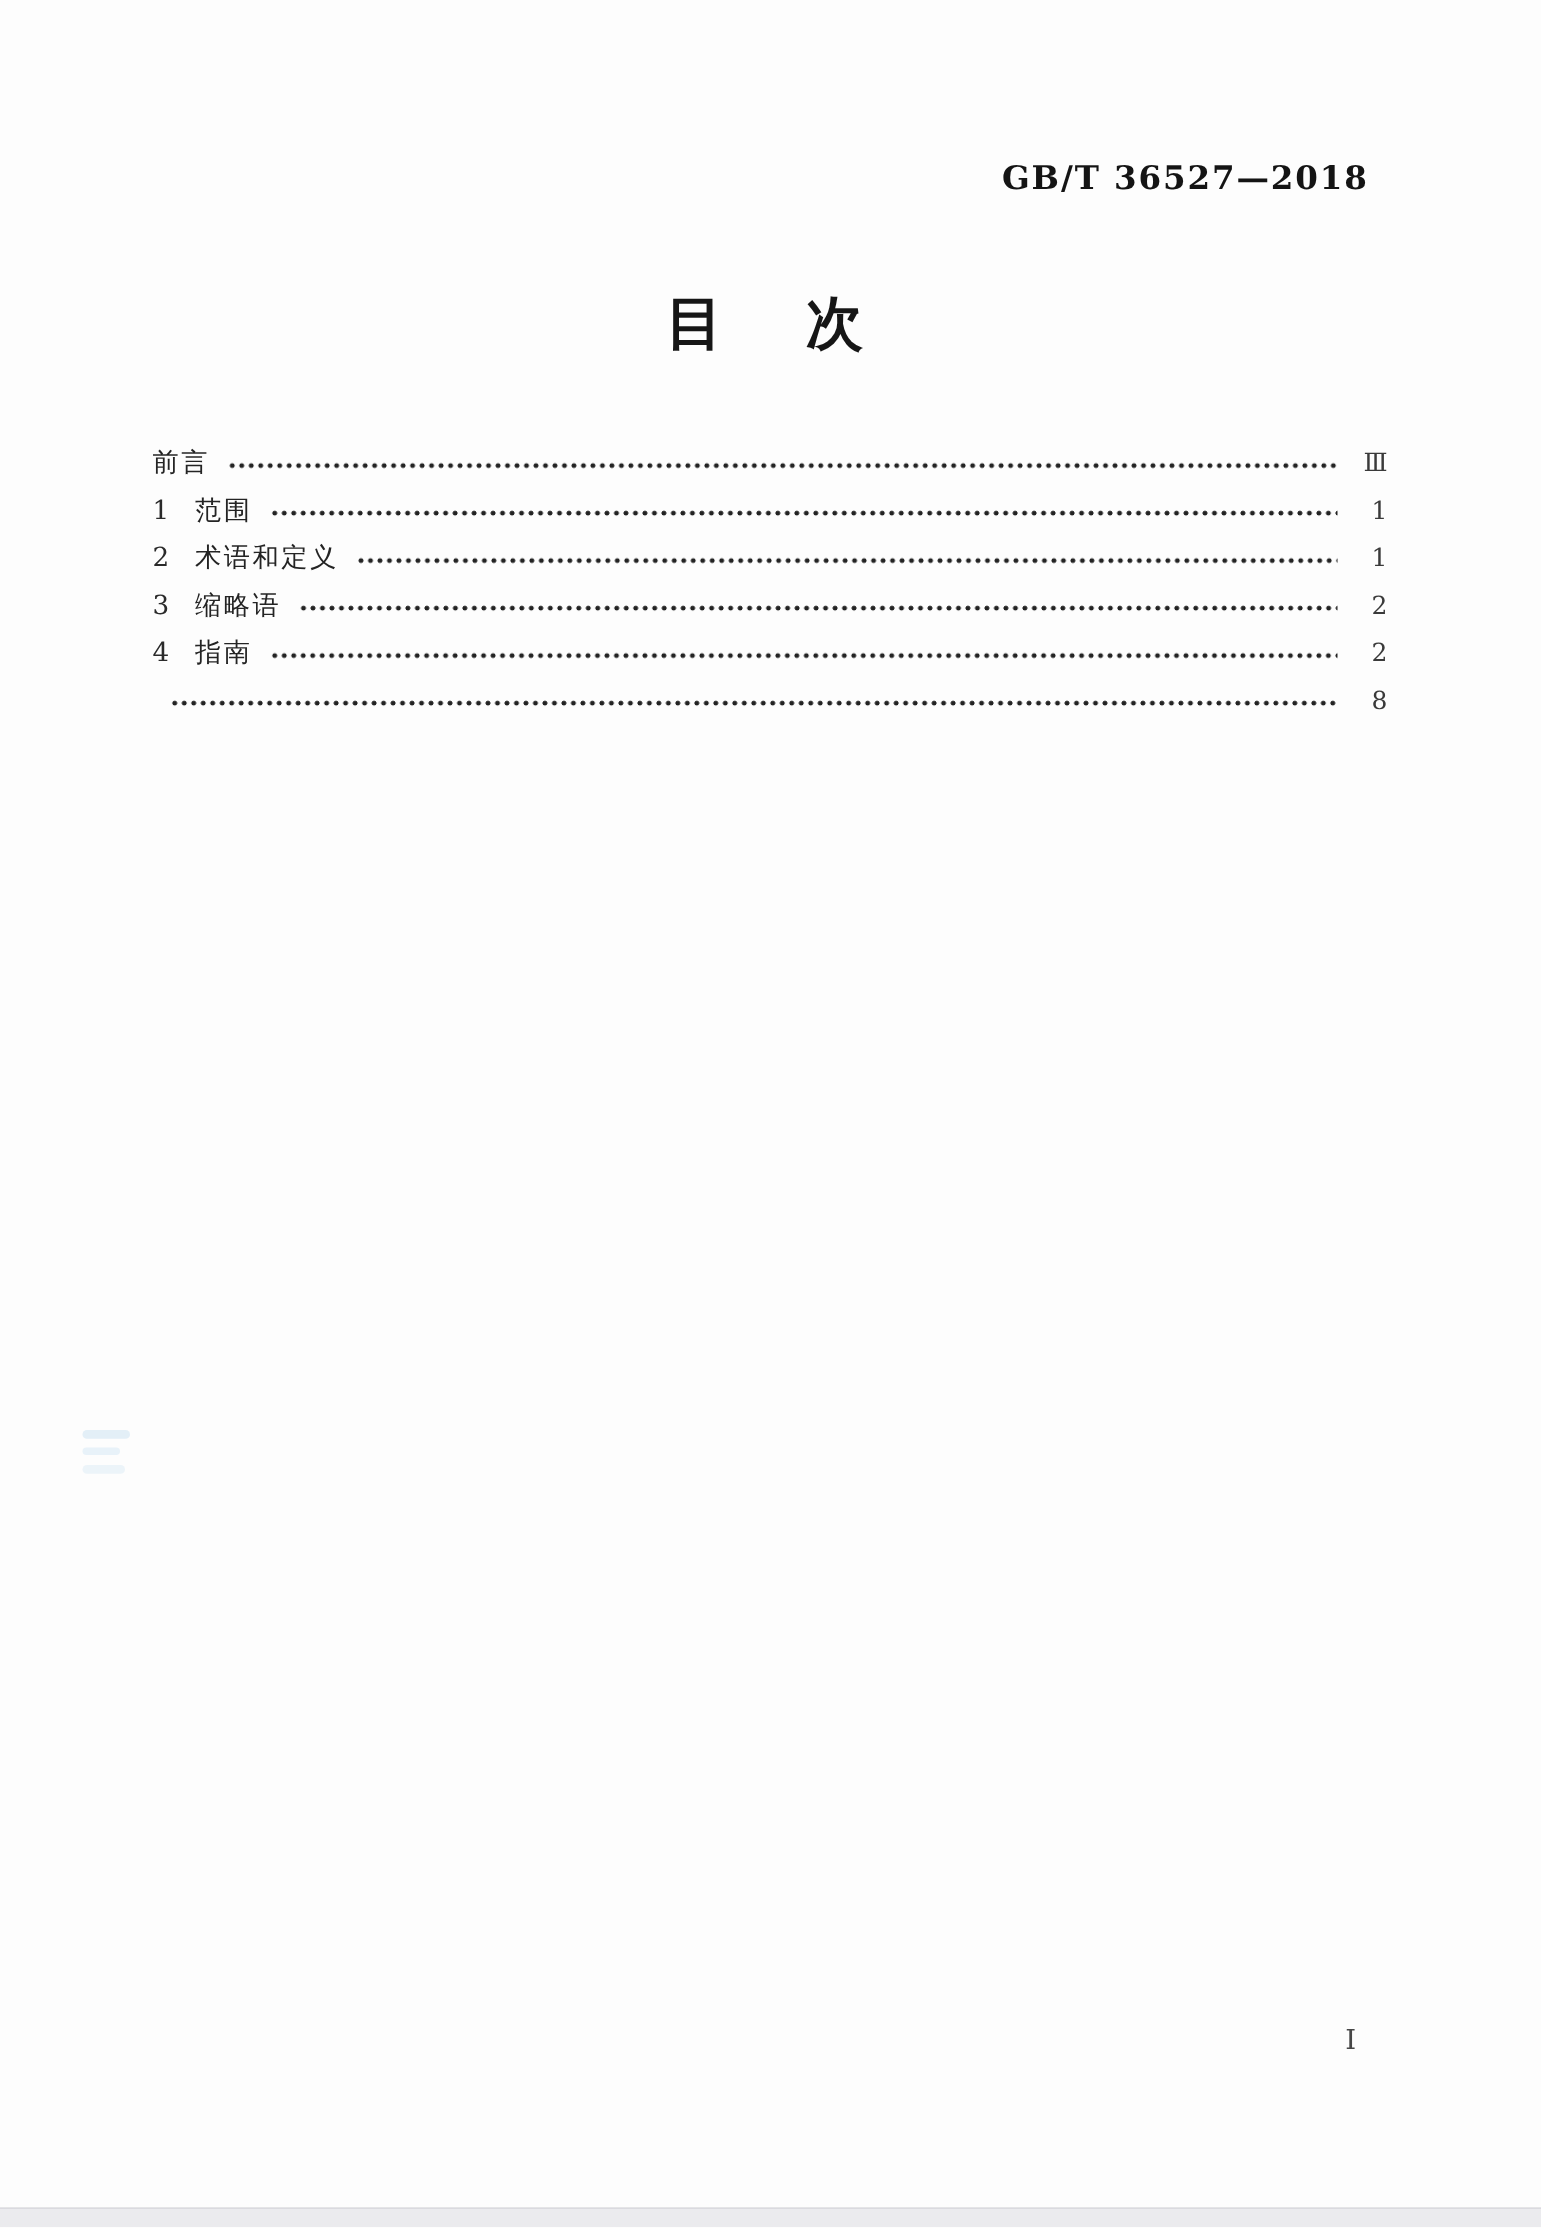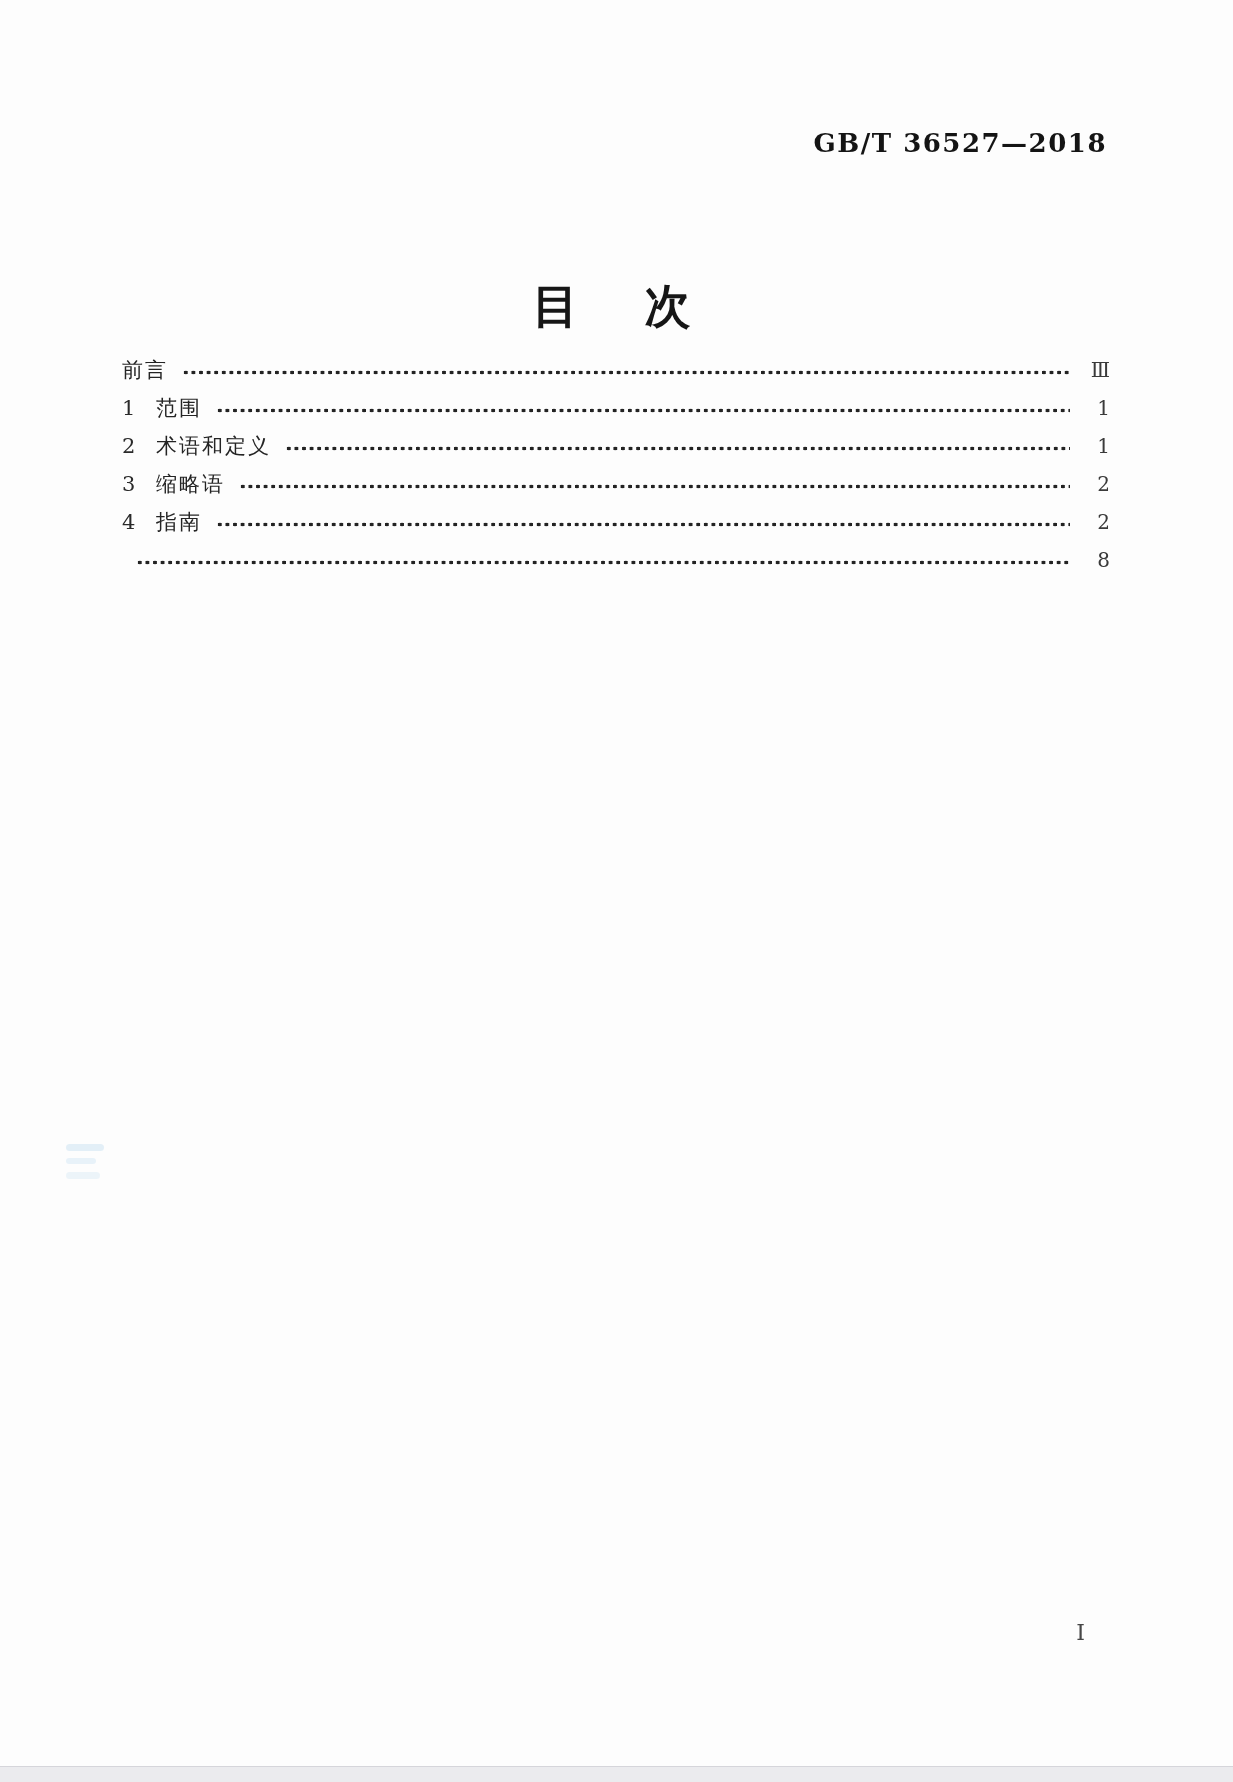--- a/index.html
+++ b/index.html
@@ -14,40 +14,39 @@
     background: #fdfdfd;
     overflow: hidden;
     font-family: "Liberation Serif", "DejaVu Serif", serif;
     color: #1f1f1f;
   }
 
   
   .header-code {
     position: absolute;
     top: 128px;
-    right: 126px;
+    right: 138px;
     font-size: 26px;
     font-weight: bold;
     letter-spacing: 1.5px;
     color: #141414;
     font-family: "DejaVu Serif", "Liberation Serif", serif;
   }
 
   
   .doc-title {
     position: absolute;
     top: 228px;
     left: 0;
     width: 100%;
     text-align: center;
     font-size: 46px;
     font-weight: bold;
     letter-spacing: 10px;
     color: #161616;
-    margin-top: 48px;
   }
 
   
   .toc {
     position: absolute;
     top: 351px;
     left: 122px;
     width: 988px;
   }
   .toc-row {

